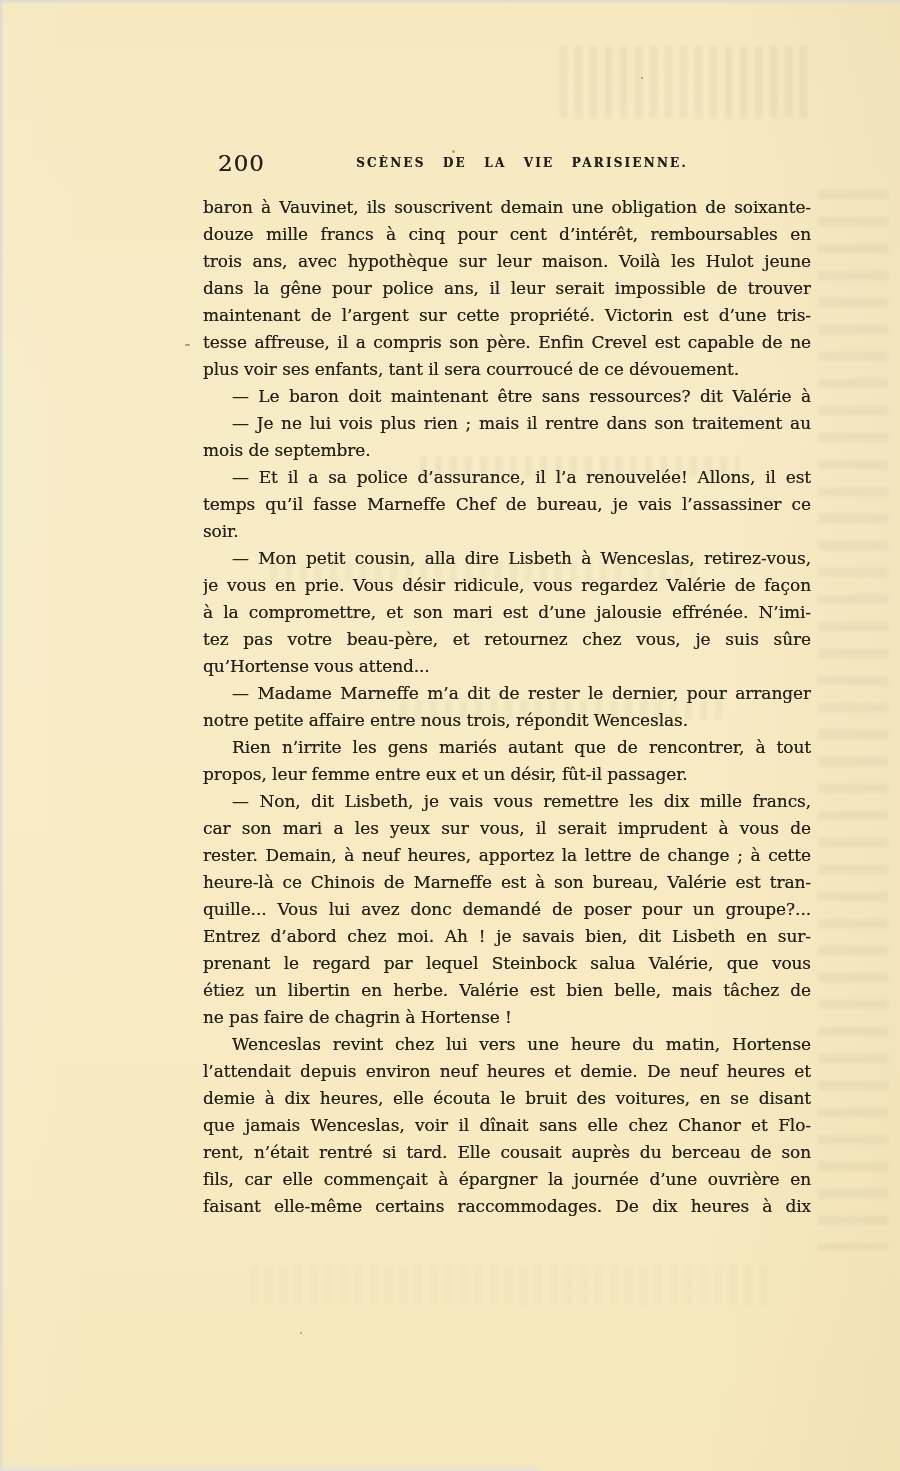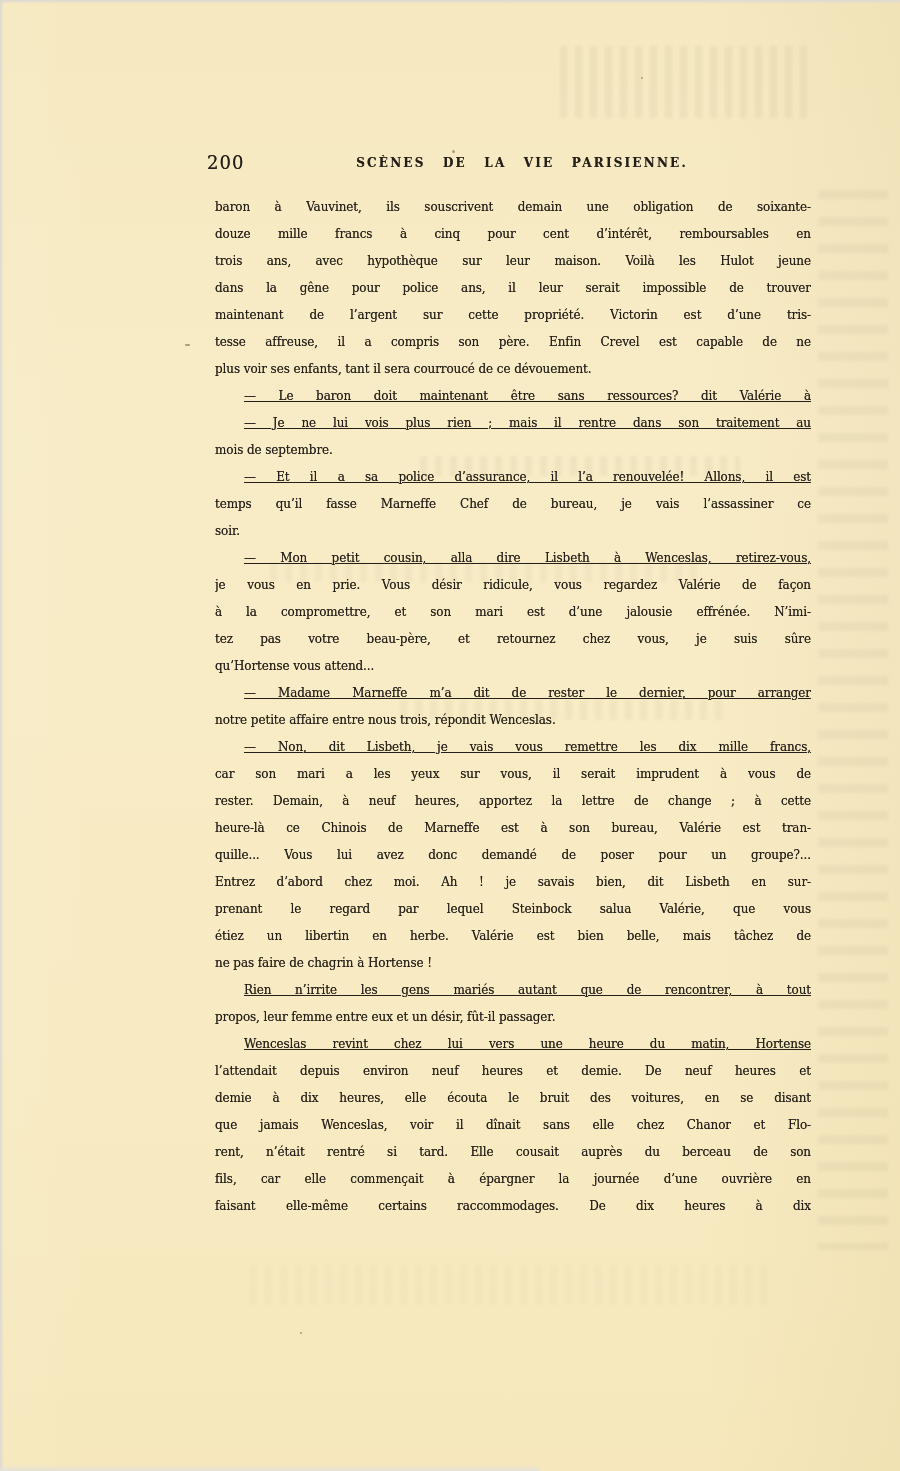--- a/index.html
+++ b/index.html
@@ -18,39 +18,39 @@
                  background:linear-gradient(180deg,#dcd9d2,rgba(220,217,210,0)); }
   .edge-left   { position:absolute; left:0; top:0; width:4px; height:100%;
                  background:linear-gradient(90deg,#dcd9d2,rgba(220,217,210,0)); }
   .edge-bottom { position:absolute; left:0; bottom:0; width:60%; height:7px;
                  background:linear-gradient(0deg,rgba(228,225,216,0.9),rgba(228,225,216,0)); }
 
   .column { position:absolute; left:203px; top:150px; width:608px; }
 
   .pagehead { position:relative; height:28px; }
   .pageno {
-    position:absolute; left:4px; top:0;
-    font-size:18px; line-height:26px; letter-spacing:1px;
+    position:absolute; left:15px; top:0;
+    font-size:23px; line-height:26px; letter-spacing:1px;
     text-shadow:0 0 0.5px rgba(35,30,24,0.75);
   }
   .runtitle {
     display:block; text-align:center; padding-left:30px;
     font-size:12px; line-height:26px; font-weight:bold;
     letter-spacing:2.2px; word-spacing:11px;
     text-shadow:0 0 0.4px rgba(35,30,24,0.6);
   }
 
-  .bodytext { margin-top:16px; font-size:12px; letter-spacing:-0.1px;margin-left:12px; }
+  .bodytext { margin-top:16px; font-size:17px; letter-spacing:-0.1px; }
   .para { margin:0; }
   .line {
     display:block; height:27px; line-height:27px; overflow:hidden;
     text-shadow:0 0 0.5px rgba(35,30,24,0.7);
   }
   .line.j { text-align:justify; text-align-last:justify; }
-  .line.first { text-indent:29px;text-decoration:underline; }
+  .line.first { text-indent:29px; }
 
   
   .ghost { position:absolute; pointer-events:none; filter:blur(1.6px); border-radius:2px; }
   .ghost.vcol {
     background:repeating-linear-gradient(180deg, rgba(146,136,106,0.11) 0 9px,
                                          rgba(146,136,106,0) 9px 27px);
   }
   .ghost.hline {
     background:repeating-linear-gradient(90deg, rgba(146,136,106,0.12) 0 7px,
                                          rgba(146,136,106,0) 7px 15px);
@@ -120,33 +120,33 @@
           <span class="line j">je vous en prie. Vous désir ridicule, vous regardez Valérie de façon</span>
           <span class="line j">à la compromettre, et son mari est d’une jalousie effrénée. N’imi-</span>
           <span class="line j">tez pas votre beau-père, et retournez chez vous, je suis sûre</span>
           <span class="line">qu’Hortense vous attend...</span>
         </div>
         <div class="para">
           <span class="line j first">— Madame Marneffe m’a dit de rester le dernier, pour arranger</span>
           <span class="line">notre petite affaire entre nous trois, répondit Wenceslas.</span>
         </div>
         <div class="para">
+          <span class="line j first">Rien n’irrite les gens mariés autant que de rencontrer, à tout</span>
+          <span class="line">propos, leur femme entre eux et un désir, fût-il passager.</span>
+        </div>
+        <div class="para">
           <span class="line j first">— Non, dit Lisbeth, je vais vous remettre les dix mille francs,</span>
           <span class="line j">car son mari a les yeux sur vous, il serait imprudent à vous de</span>
           <span class="line j">rester. Demain, à neuf heures, apportez la lettre de change ; à cette</span>
           <span class="line j">heure-là ce Chinois de Marneffe est à son bureau, Valérie est tran-</span>
           <span class="line j">quille... Vous lui avez donc demandé de poser pour un groupe?...</span>
           <span class="line j">Entrez d’abord chez moi. Ah ! je savais bien, dit Lisbeth en sur-</span>
           <span class="line j">prenant le regard par lequel Steinbock salua Valérie, que vous</span>
           <span class="line j">étiez un libertin en herbe. Valérie est bien belle, mais tâchez de</span>
           <span class="line">ne pas faire de chagrin à Hortense !</span>
-        </div>
-        <div class="para">
-          <span class="line j first">Rien n’irrite les gens mariés autant que de rencontrer, à tout</span>
-          <span class="line">propos, leur femme entre eux et un désir, fût-il passager.</span>
         </div>
         <div class="para">
           <span class="line j first">Wenceslas revint chez lui vers une heure du matin, Hortense</span>
           <span class="line j">l’attendait depuis environ neuf heures et demie. De neuf heures et</span>
           <span class="line j">demie à dix heures, elle écouta le bruit des voitures, en se disant</span>
           <span class="line j">que jamais Wenceslas, voir il dînait sans elle chez Chanor et Flo-</span>
           <span class="line j">rent, n’était rentré si tard. Elle cousait auprès du berceau de son</span>
           <span class="line j">fils, car elle commençait à épargner la journée d’une ouvrière en</span>
           <span class="line j">faisant elle-même certains raccommodages. De dix heures à dix</span>
         </div>

